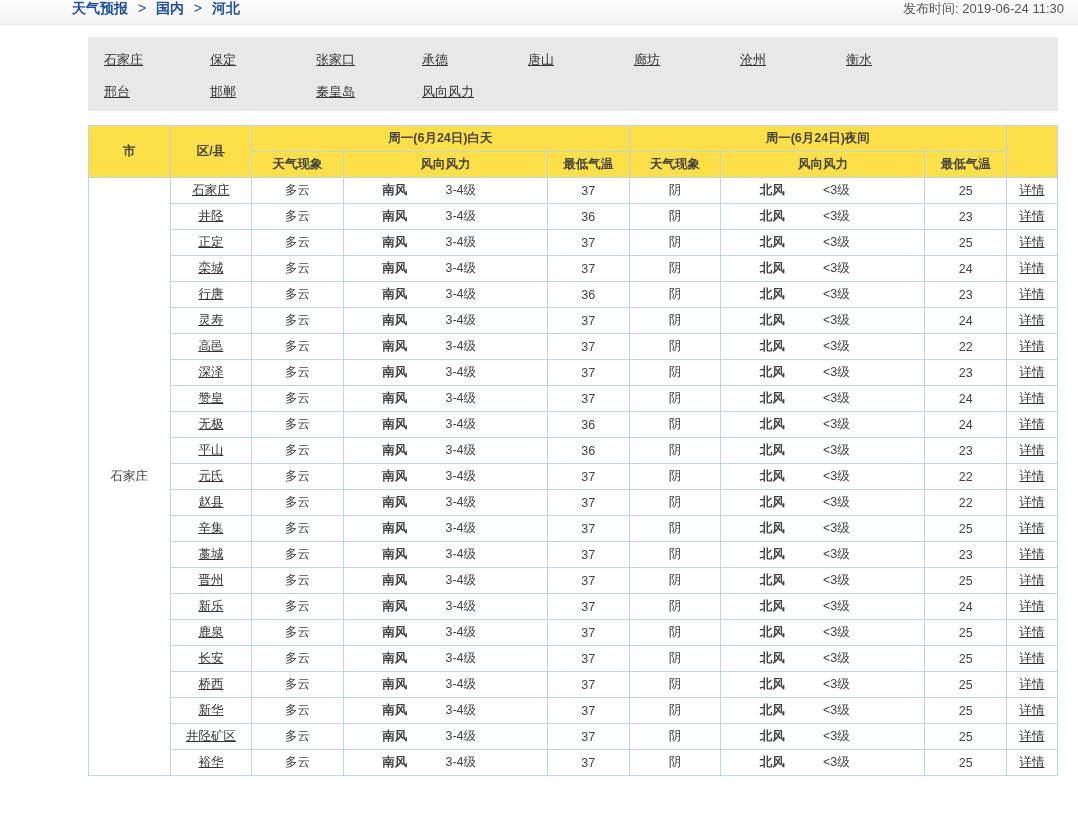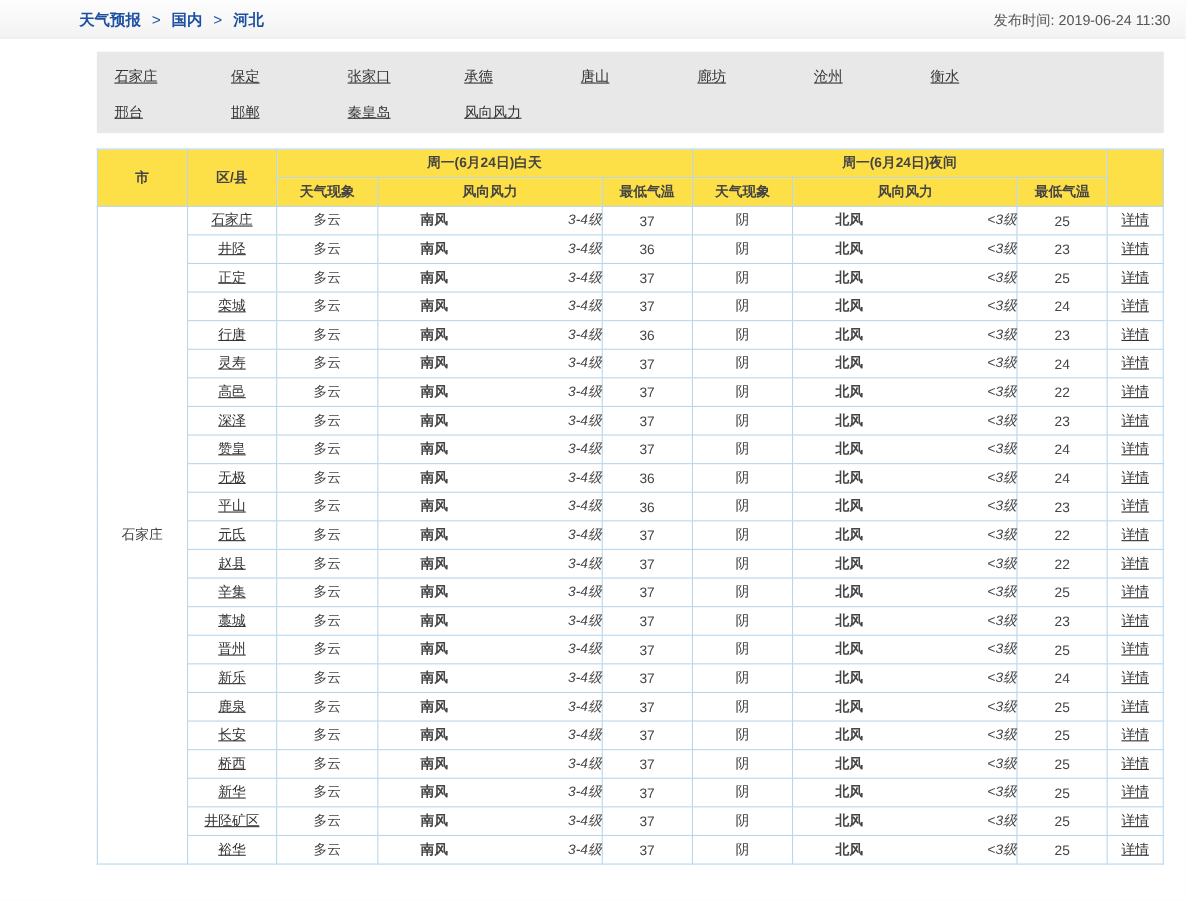--- a/index.html
+++ b/index.html
@@ -14,21 +14,21 @@
     width: 1078px;
     height: 818px;
     background: #fff;
     position: relative;
     overflow: hidden;
   }
   .topbar {
     display: flex;
     justify-content: space-between;
     align-items: center;
-    padding: 10px 14px 6px 72px;
+    padding: 0 14px 6px 72px;
     border-bottom: 1px solid #e4e4e4;
     background: linear-gradient(#fdfdfd, #f3f3f3);
     font-size: 14px;
     gap: 48px;
   }
   .breadcrumb a { color: #1e50a2; text-decoration: none; font-weight: bold; }
   .breadcrumb .sep { color: #1e50a2; padding: 0 6px; }
   .publish { color: #555; font-size: 13px; text-align: right; }
   .content { padding: 12px 20px 0 88px; }
   .citynav {
@@ -70,21 +70,21 @@
     text-align: center;
     height: 22px;
     white-space: nowrap;
   }
   table.forecast thead th { background: #fde047; }
   table.forecast tbody a { color: #333; text-decoration: underline; }
   .detail-link { color: #333; text-decoration: underline; cursor: pointer; }
   .city-cell { vertical-align: middle; }
   .flex-inner { display:flex; }
   .wind-dir { flex:1; text-align:center;font-weight:bold; }
-  .wind-force { flex:1; text-align:right;font-style:italic; }
+  .wind-force { flex:1; text-align:left; }
 </style>
 </head>
 <body>
 <div class="page">
 
 <div class="topbar">
   <div class="breadcrumb">
     <a>天气预报</a>
     <span class="sep">&gt;</span>
     <a>国内</a>

